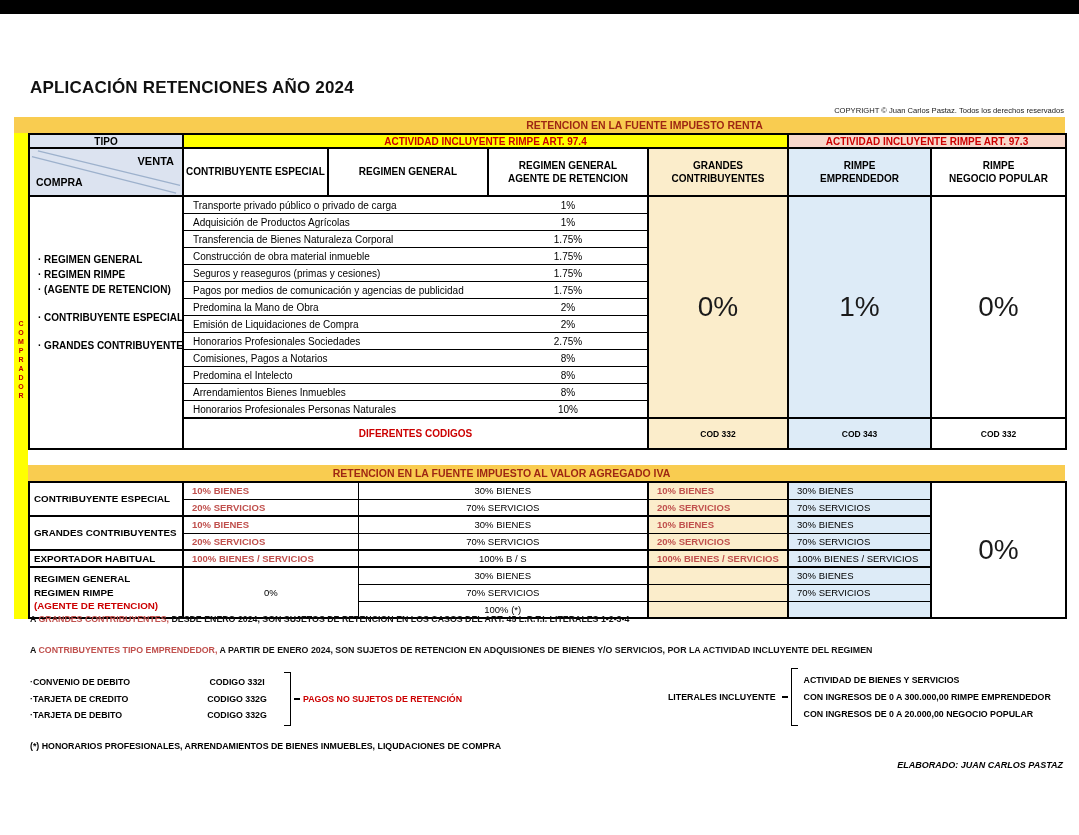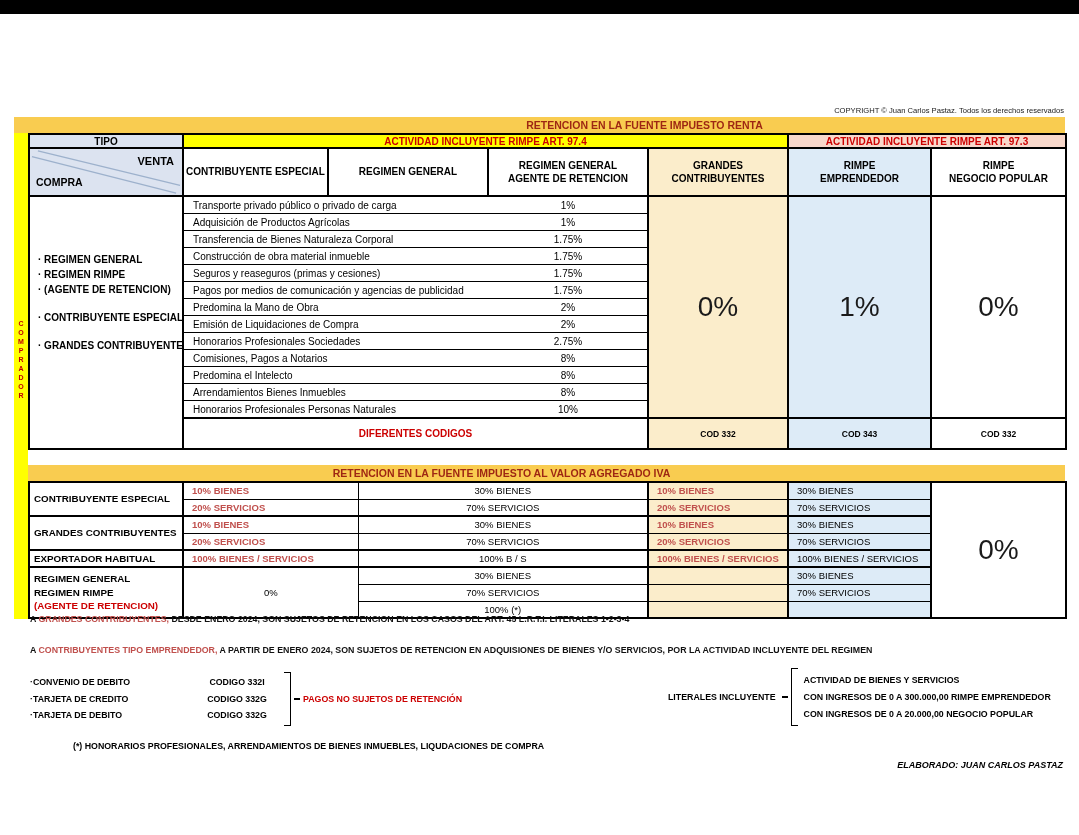--- a/index.html
+++ b/index.html
@@ -75,28 +75,29 @@
   .cb-codes { width:78px; line-height:16.5px; font-size:8.8px; font-weight:bold;text-align:center; }
   .brk-r { width:7px; height:54px; border:1.5px solid #000; border-left:none; margin-left:8px; }
   .brk-l { width:7px; height:58px; border:1.5px solid #000; border-right:none; margin-right:6px; }
   .dash { width:6px; height:2px; background:#000; margin:0 3px; }
   .codes-note { color:#CC0000; font-weight:bold; font-size:8.8px; white-space:nowrap; }
 
   .act-block { position:absolute; left:668px; top:668px; display:flex; align-items:center; }
   .act-label { font-size:8.8px; font-weight:bold; margin-right:3px; white-space:nowrap; }
   .act-lines { line-height:17px; font-size:8.8px; font-weight:bold; white-space:nowrap; }
 
-  .footnote { position:absolute; left:30px; top:741px; font-size:8.8px; font-weight:bold; white-space:nowrap;margin-left:43px; }
+  .footnote { position:absolute; left:30px; top:741px; font-size:8.8px; font-weight:bold; white-space:nowrap; }
   .elaborado { position:absolute; right:16px; top:760px; font-size:9px; font-weight:bold; font-style:italic; }
 </style>
 </head>
 <body>
 
 <div class="page">
   <div class="topbar"></div>
+  <h1 class="title">APLICACIÓN RETENCIONES AÑO 2024</h1>
   <div class="copyright">COPYRIGHT © Juan Carlos Pastaz. Todos los derechos reservados</div>
 
   <div class="sheet">
     <div class="band band1">RETENCION EN LA FUENTE IMPUESTO RENTA</div>
     <div class="sheet-body">
       <div class="strip">
           <span class="striplet">C</span>
           <span class="striplet">O</span>
           <span class="striplet">M</span>
           <span class="striplet">P</span>

